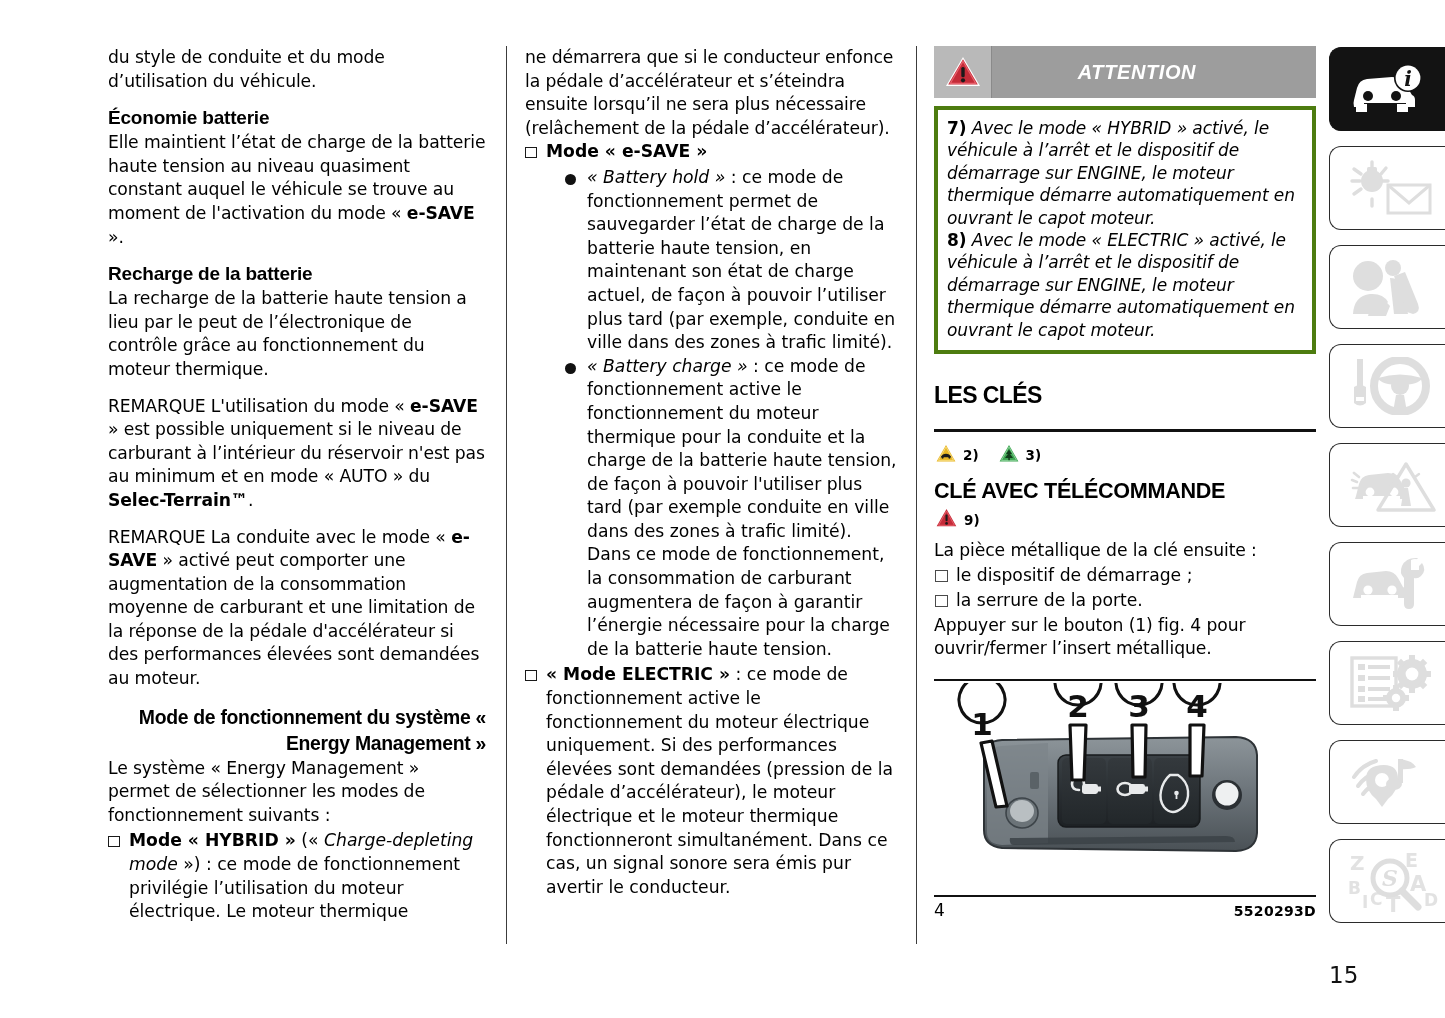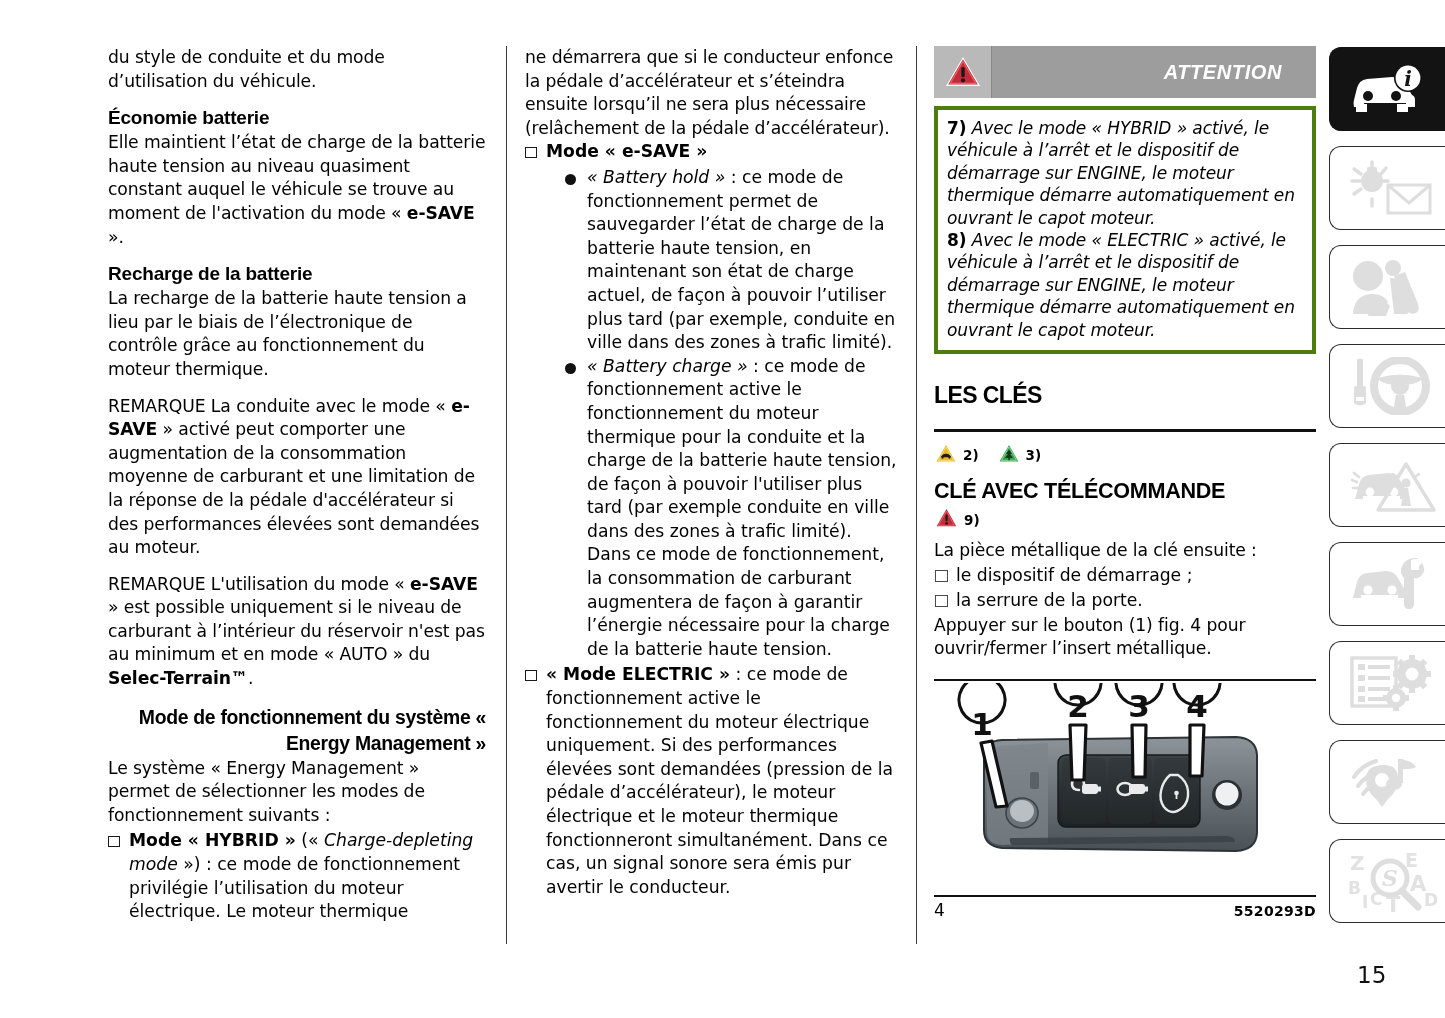--- a/index.html
+++ b/index.html
@@ -132,21 +132,21 @@
     margin-bottom: 8px;
   }
   .attention-icon-cell {
     width: 58px; height: 52px;
     background: #b9b9b9;
     display: flex; align-items: center; justify-content: center;
     border-right: 1px solid #8a8a8a;
   }
   .attention-title {
     flex: 1;
-    text-align: right;
+    text-align: center;
     color: #fff;
     font-style: italic;
     font-weight: bold;
     font-size: 20px;
     letter-spacing: 0.6px;
     font-family: "Liberation Sans", sans-serif;
     padding-right: 34px;
   }
   .attention-body {
     border: 4px solid #4d7c0f;
@@ -235,21 +235,21 @@
   }
   .tab.active {
     background: #131313;
     border-color: #131313;
   }
   .tab svg { display: block; }
 
   
   .page-number {
     position: absolute;
-    left: 1313px; top: 962px;
+    left: 1285px; top: 962px;
     font-size: 23px;
     font-family: "DejaVu Sans", sans-serif;
     color: #111;
   }
 </style>
 </head>
 <body>
 
 <div class="page">
 
@@ -257,25 +257,25 @@
   <div class="vrule vrule-b"></div>
 
   <div class="col col-1">
 
     <p>du style de conduite et du mode d’utilisation du véhicule.</p>
 
     <h3 class="subhead">Économie batterie</h3>
     <p><span>Elle maintient l’état de charge de la batterie haute tension au niveau quasiment constant auquel le véhicule se trouve au moment de l'activation du mode « </span><span class="b">e-SAVE</span><span> ».</span></p>
 
     <h3 class="subhead">Recharge de la batterie</h3>
-    <p>La recharge de la batterie haute tension a lieu par le biais de l’électronique de contrôle grâce au fonctionnement du moteur thermique.</p>
+    <p>La recharge de la batterie haute tension a lieu par le peut de l’électronique de contrôle grâce au fonctionnement du moteur thermique.</p>
+
+    <p><span>REMARQUE L'utilisation du mode « </span><span class="b">e-SAVE</span><span> » est possible uniquement si le niveau de carburant à l’intérieur du réservoir n'est pas au minimum et en mode « AUTO » du </span><span class="b">Selec-Terrain™</span><span>.</span></p>
 
     <p><span>REMARQUE La conduite avec le mode « </span><span class="b">e-SAVE</span><span> » activé peut comporter une augmentation de la consommation moyenne de carburant et une limitation de la réponse de la pédale d'accélérateur si des performances élevées sont demandées au moteur.</span></p>
-
-    <p><span>REMARQUE L'utilisation du mode « </span><span class="b">e-SAVE</span><span> » est possible uniquement si le niveau de carburant à l’intérieur du réservoir n'est pas au minimum et en mode « AUTO » du </span><span class="b">Selec-Terrain™</span><span>.</span></p>
 
     <h3 class="bighead">Mode de fonctionnement du système « Energy Management »</h3>
     <p style="margin-bottom:2px;">Le système « Energy Management » permet de sélectionner les modes de fonctionnement suivants :</p>
 
     <div class="sq-item"><span class="b">Mode « HYBRID »</span><span> (« </span><span class="i">Charge-depleting mode</span><span> »)</span><span> : ce mode de fonctionnement privilégie l’utilisation du moteur électrique. Le moteur thermique</span></div>
 
   </div>
 
   <div class="col col-2">
 

